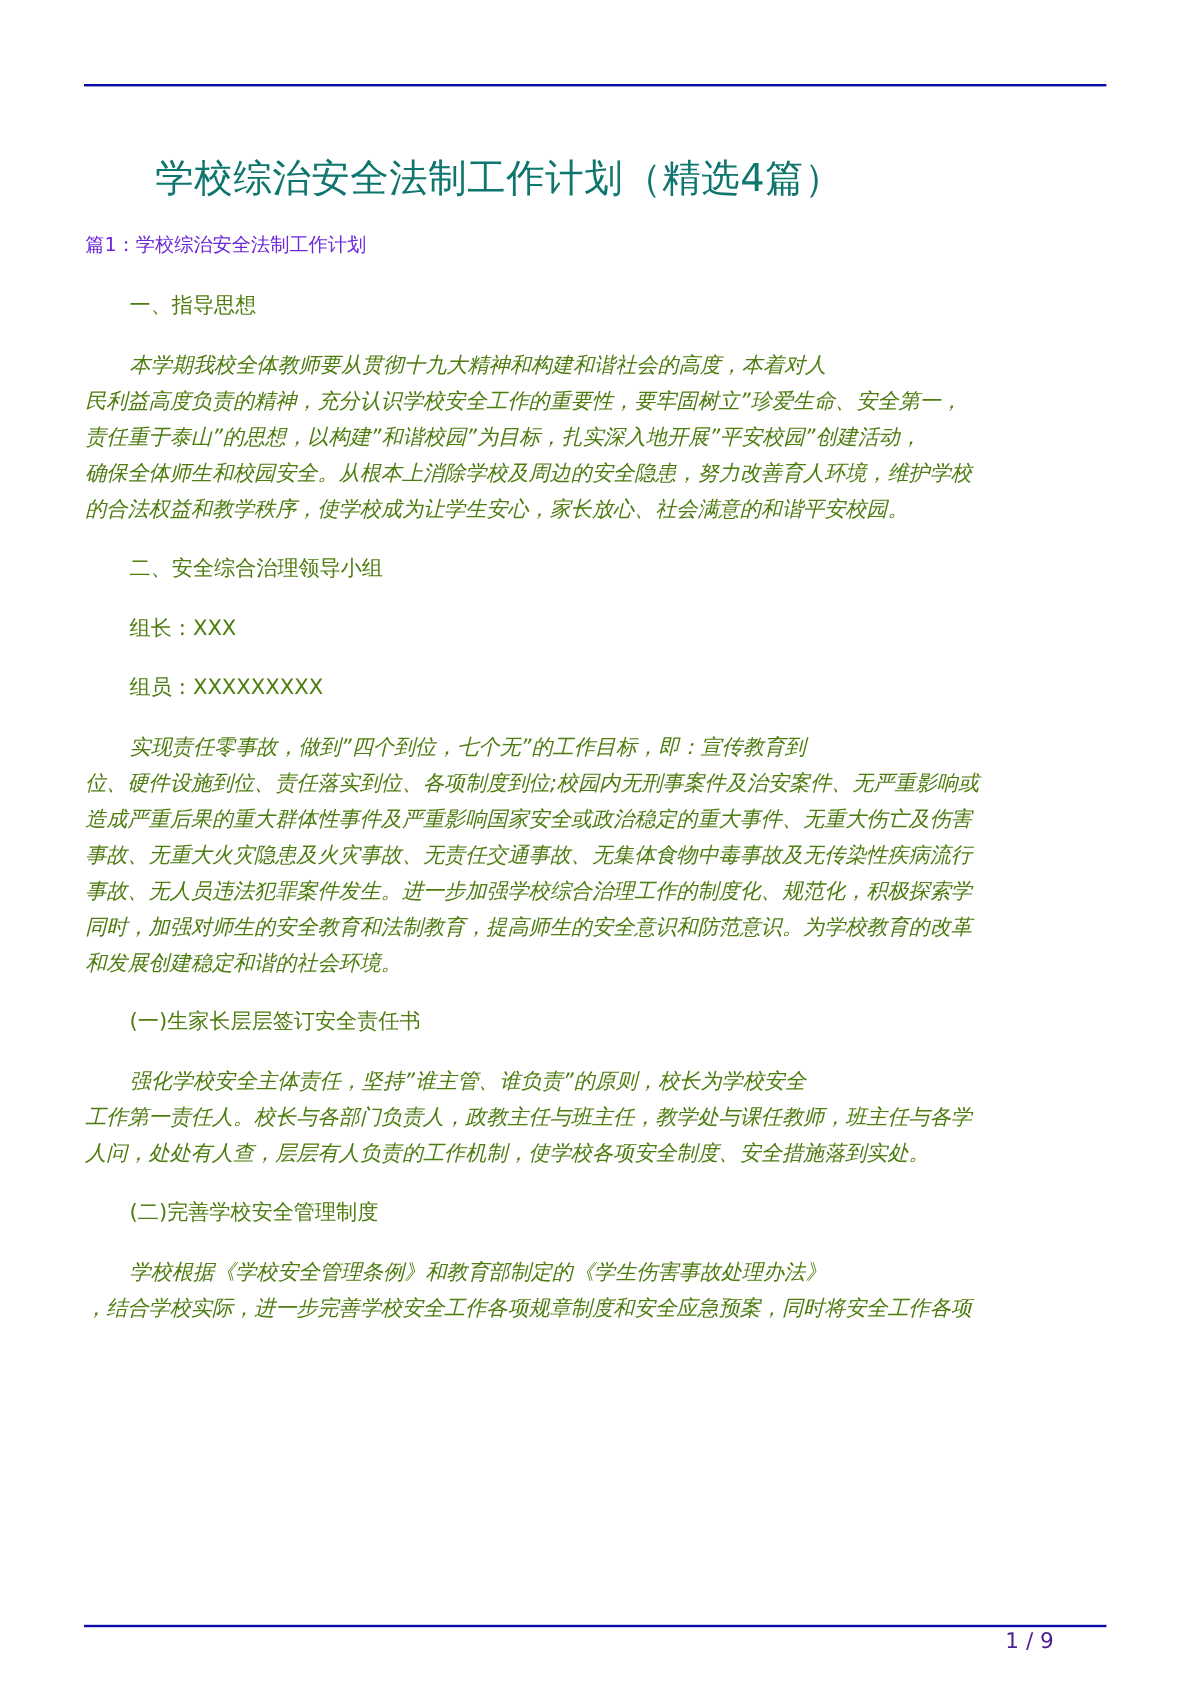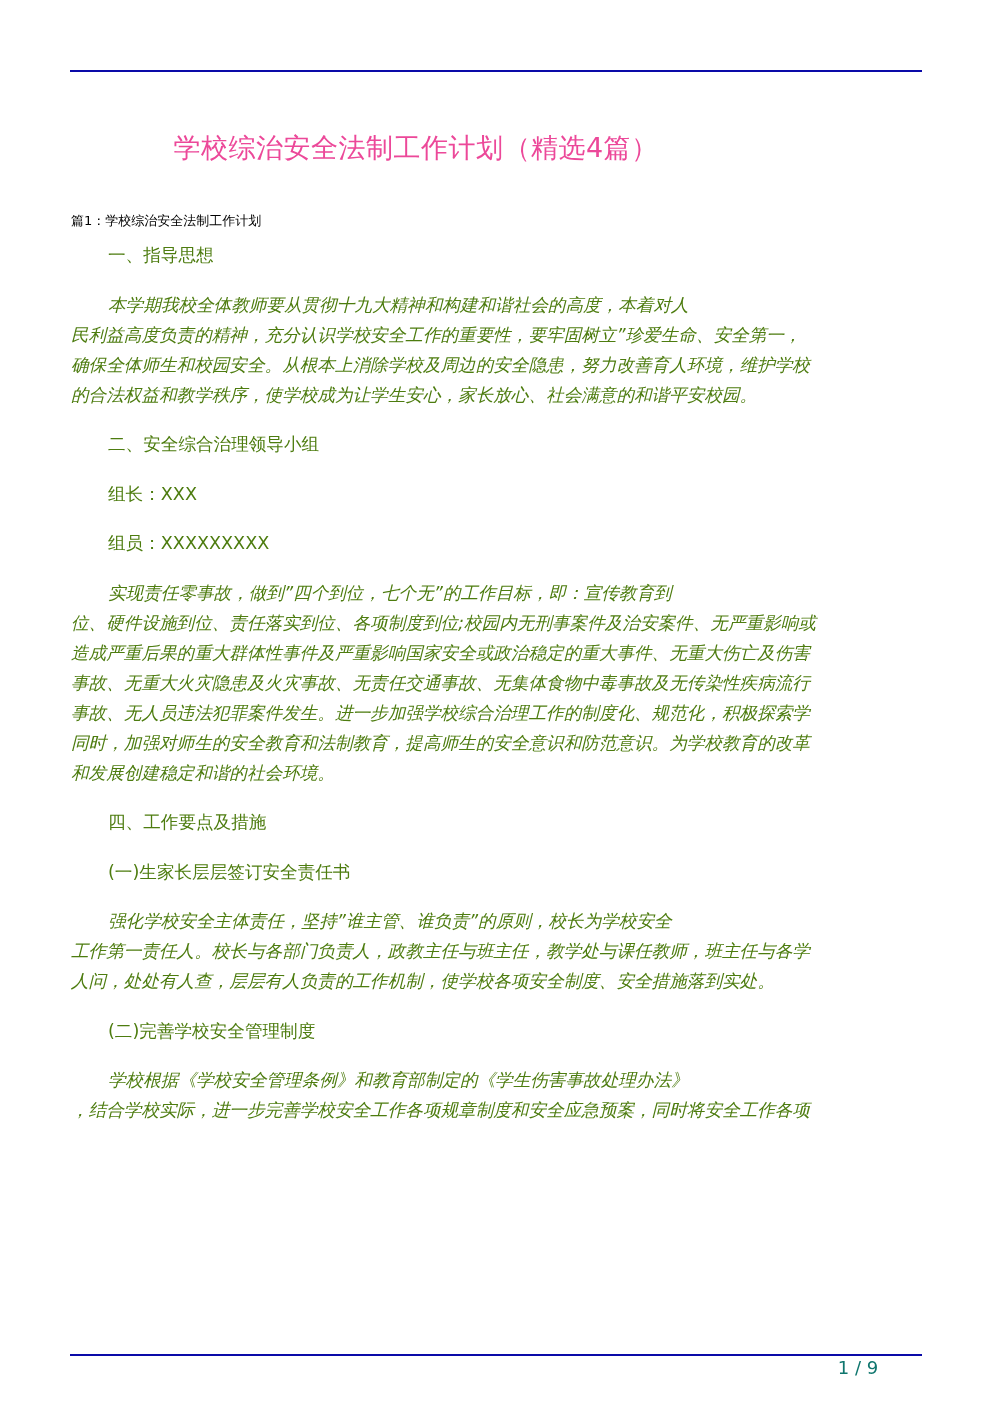--- a/index.html
+++ b/index.html
@@ -2,64 +2,64 @@
 <html><head>
 <meta charset="utf-8">
 <style>
   html, body { margin: 0; padding: 0; background: #ffffff; }
   body { width: 992px; height: 1403px; position: relative; overflow: hidden;
          font-family: "DejaVu Sans", "Liberation Sans", sans-serif; color: #111; }
   .rule { position: absolute; left: 70px; width: 852px; height: 2px; background: #0a0aa8; }
   .rule.top { top: 70px; }
   .rule.bottom { top: 1354px; }
   .title { position: absolute; top: 128px; left: 0; width: 832px; text-align: center;
-           font-size: 27px; line-height: 40px; color: #ec4899; letter-spacing: 0.5px; }
-  .section-heading { position: absolute; top: 188px; left: 71px; font-size: 13px;
-           line-height: 32px; color: #000000; margin-top: 17px; }
+           font-size: 32px; line-height: 40px; color: #0f766e; letter-spacing: 0.5px; }
+  .section-heading { position: absolute; top: 188px; left: 71px; font-size: 16px;
+           line-height: 32px; color: #6d28d9; }
   .content { position: absolute; top: 240px; left: 71px; width: 845px; font-size: 17.6px;
              line-height: 30px; color: #4d7c0f; }
   .p { margin: 0 0 19.5px 0; text-align: justify; }
   .p.label { padding-left: 37px; }
   .line { display: block; white-space: nowrap; font-style: italic; }
   .line.first { padding-left: 37px; }
   .page-num { position: absolute; top: 1356px; left: 828px; width: 60px; text-align: center;
-              font-size: 18px; line-height: 24px; color: #0f766e; }
+              font-size: 18px; line-height: 24px; color: #4c1d95; }
 </style>
 </head>
 <body>
 
 <div class="rule top"></div>
 
 <div class="title">学校综治安全法制工作计划（精选4篇）</div>
 
 <div class="section-heading">篇1：学校综治安全法制工作计划</div>
 
 <div class="content" id="content">
 
   <p class="p label">一、指导思想</p>
 
   <div class="p">
     <span class="line first">本学期我校全体教师要从贯彻十九大精神和构建和谐社会的高度，本着对人</span>
     <span class="line">民利益高度负责的精神，充分认识学校安全工作的重要性，要牢固树立”珍爱生命、安全第一，</span>
+    <span class="line">责任重于泰山”的思想，以构建”和谐校园”为目标，扎实深入地开展”平安校园”创建活动，</span>
     <span class="line">确保全体师生和校园安全。从根本上消除学校及周边的安全隐患，努力改善育人环境，维护学校</span>
     <span class="line">的合法权益和教学秩序，使学校成为让学生安心，家长放心、社会满意的和谐平安校园。</span>
   </div>
   <p class="p label">二、安全综合治理领导小组</p>
   <p class="p label">组长：XXX</p>
   <p class="p label">组员：XXXXXXXXX</p>
   <div class="p">
     <span class="line first">实现责任零事故，做到”四个到位，七个无”的工作目标，即：宣传教育到</span>
     <span class="line">位、硬件设施到位、责任落实到位、各项制度到位;校园内无刑事案件及治安案件、无严重影响或</span>
     <span class="line">造成严重后果的重大群体性事件及严重影响国家安全或政治稳定的重大事件、无重大伤亡及伤害</span>
     <span class="line">事故、无重大火灾隐患及火灾事故、无责任交通事故、无集体食物中毒事故及无传染性疾病流行</span>
     <span class="line">事故、无人员违法犯罪案件发生。进一步加强学校综合治理工作的制度化、规范化，积极探索学</span>
     <span class="line">同时，加强对师生的安全教育和法制教育，提高师生的安全意识和防范意识。为学校教育的改革</span>
     <span class="line">和发展创建稳定和谐的社会环境。</span>
   </div>
-  <p class="p label">四、工作要点及措施</p>
   <p class="p label">(一)生家长层层签订安全责任书</p>
   <div class="p">
     <span class="line first">强化学校安全主体责任，坚持”谁主管、谁负责”的原则，校长为学校安全</span>
     <span class="line">工作第一责任人。校长与各部门负责人，政教主任与班主任，教学处与课任教师，班主任与各学</span>
     <span class="line">人问，处处有人查，层层有人负责的工作机制，使学校各项安全制度、安全措施落到实处。</span>
   </div>
   <p class="p label">(二)完善学校安全管理制度</p>
   <div class="p">
     <span class="line first">学校根据《学校安全管理条例》和教育部制定的《学生伤害事故处理办法》</span>
     <span class="line">，结合学校实际，进一步完善学校安全工作各项规章制度和安全应急预案，同时将安全工作各项</span>

